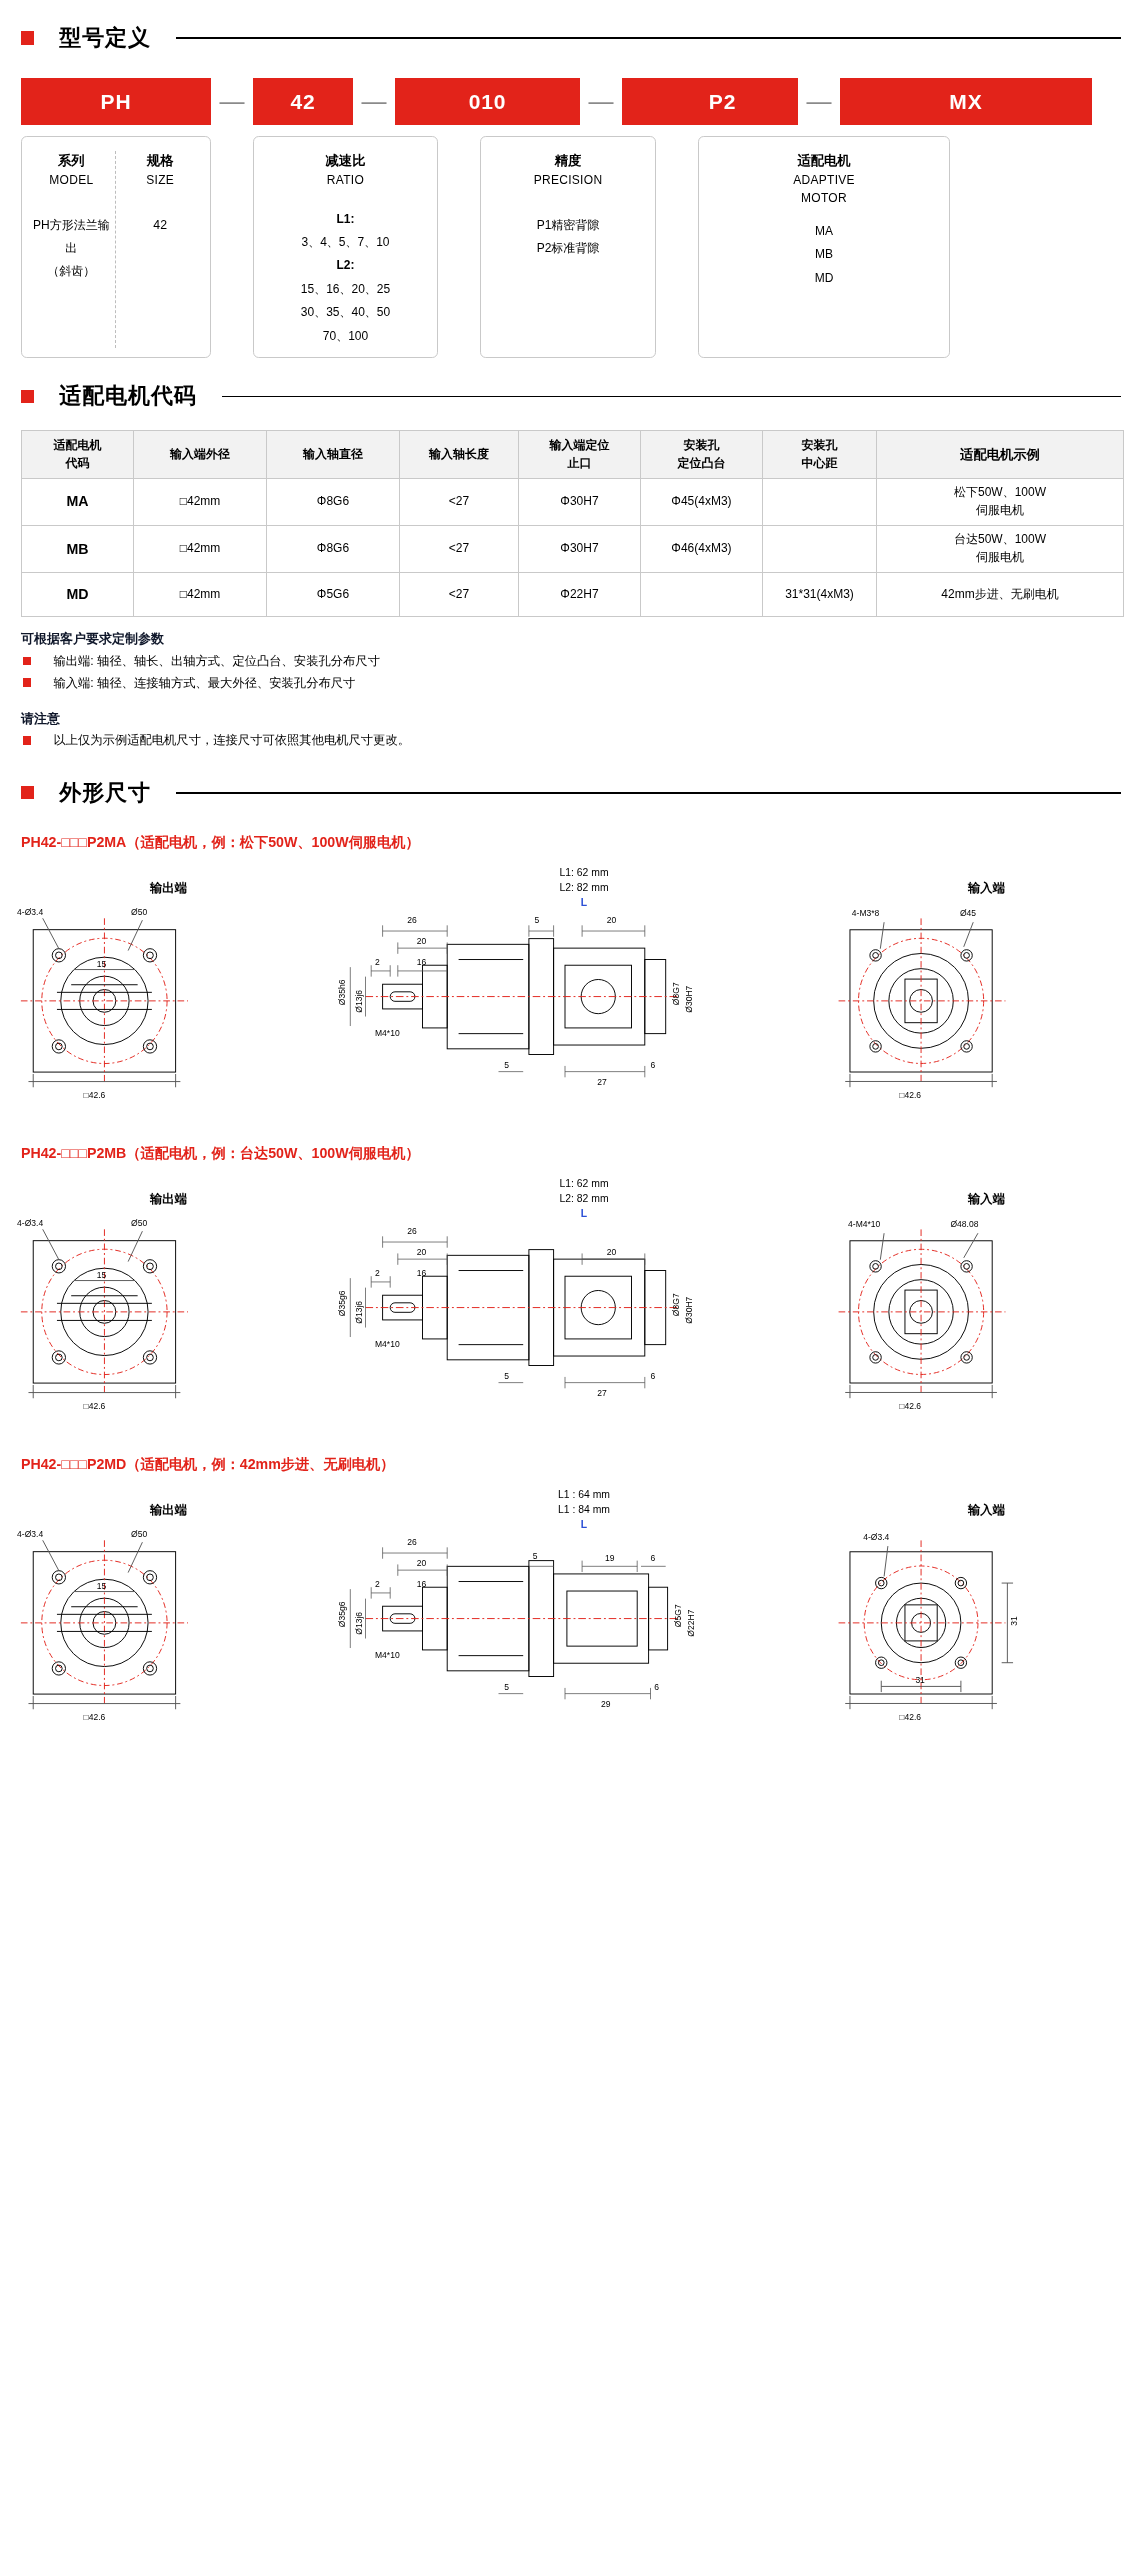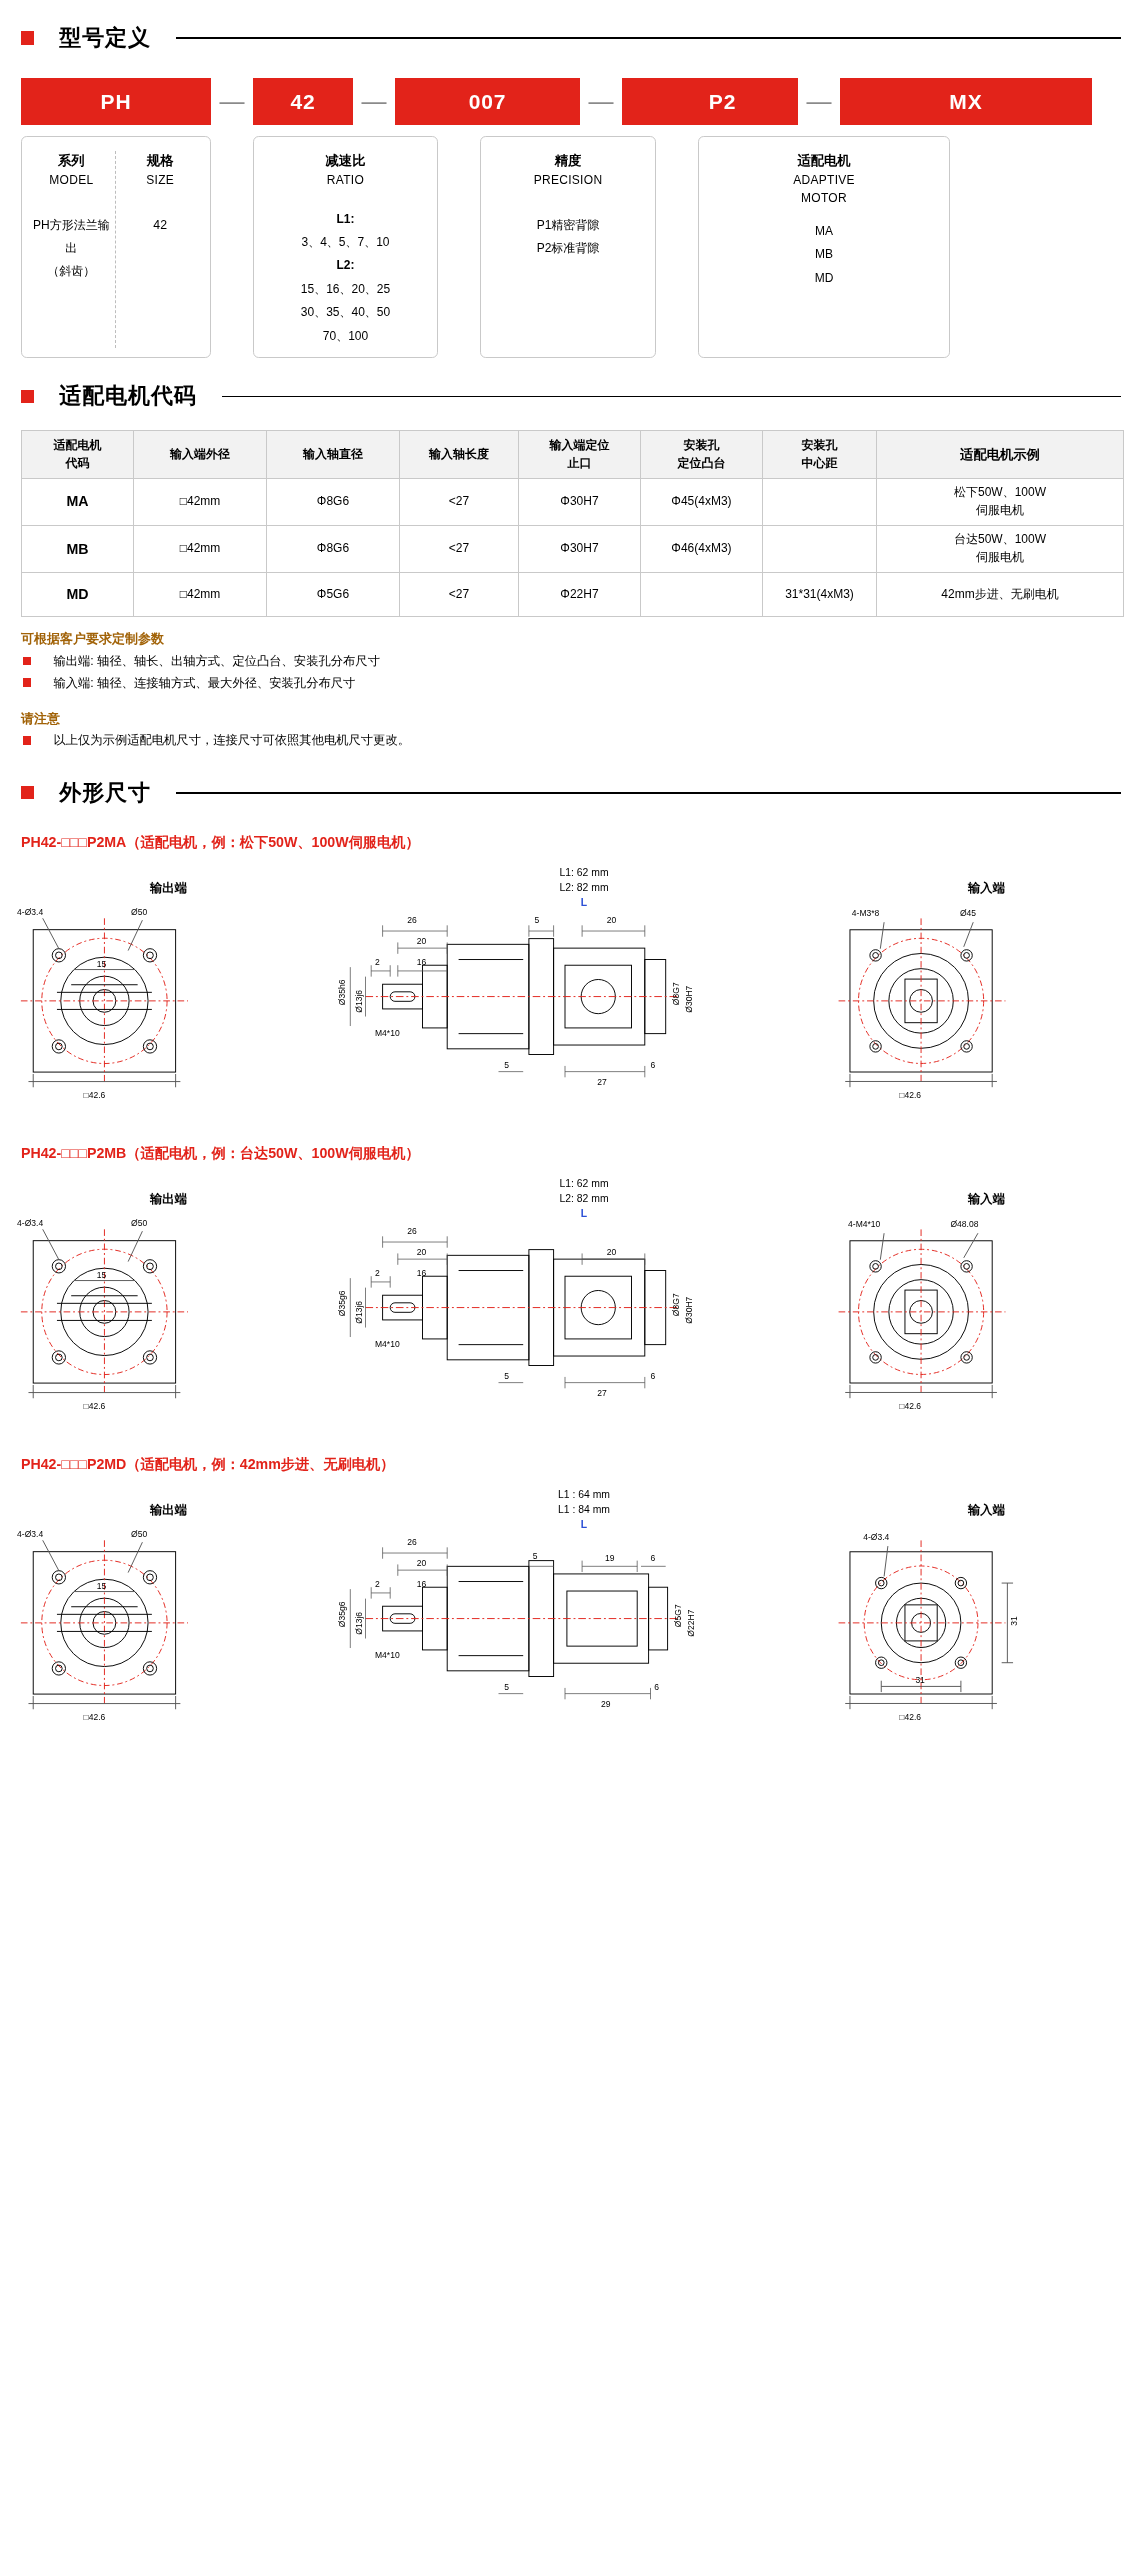--- a/index.html
+++ b/index.html
@@ -69,21 +69,21 @@
     border: 0.9px solid #c9c9c9; text-align: center; vertical-align: middle;
     font-size: 12px; color: #000; padding: 5.7px 1.9px; line-height: 1.45;
   }
   table.mt th { background: #f2f2f2; font-weight: bold; font-size: 12px; height: 47px;}
   table.mt td { height: 44px; background:#fff; }
   table.mt td.code { font-weight: bold; font-size: 14.2px; }
   table.mt th.example { font-size: 13.3px; }
 
   
   .notes { margin: 13.3px 21px 0 21px; }
-  .note-title { color:#a16207; font-size: 13px; font-weight: bold; margin-bottom: 3.8px; }
+  .note-title { color:#0f172a; font-size: 13px; font-weight: bold; margin-bottom: 3.8px; }
   .note-line { font-size: 12.3px; color:#000; margin: 4.7px 0 4.7px 1.9px; display:flex; gap:22px; align-items:flex-start;}
   .note-line .bul { width: 8.5px; height: 8.5px; background:#e2231a; margin-top: 3.8px; flex:none; }
   .note-gap { height: 13.3px; }
 
   
   .dim-title {
     color:#e2231a; font-weight: bold; font-size: 14.2px; margin: 25px 0 0 21px;
   }
   .dim-block { position: relative; margin-top: 7.6px; }
   .dim-row { display: flex; align-items: flex-start; }
@@ -106,21 +106,21 @@
     <span class="txt">型号定义</span>
     <span class="rule"></span>
   </div>
 
   <div class="model-wrap">
     <div class="model-row">
       <div class="model-cell mc1">PH</div>
       <div class="dash">—</div>
       <div class="model-cell mc2">42</div>
       <div class="dash">—</div>
-      <div class="model-cell mc3">007</div>
+      <div class="model-cell mc3">010</div>
       <div class="dash">—</div>
       <div class="model-cell mc4">P2</div>
       <div class="dash">—</div>
       <div class="model-cell mc5">MX</div>
     </div>
 
     <div class="boxes-row">
 
       <div class="mbox b1">
         <div class="half left">

